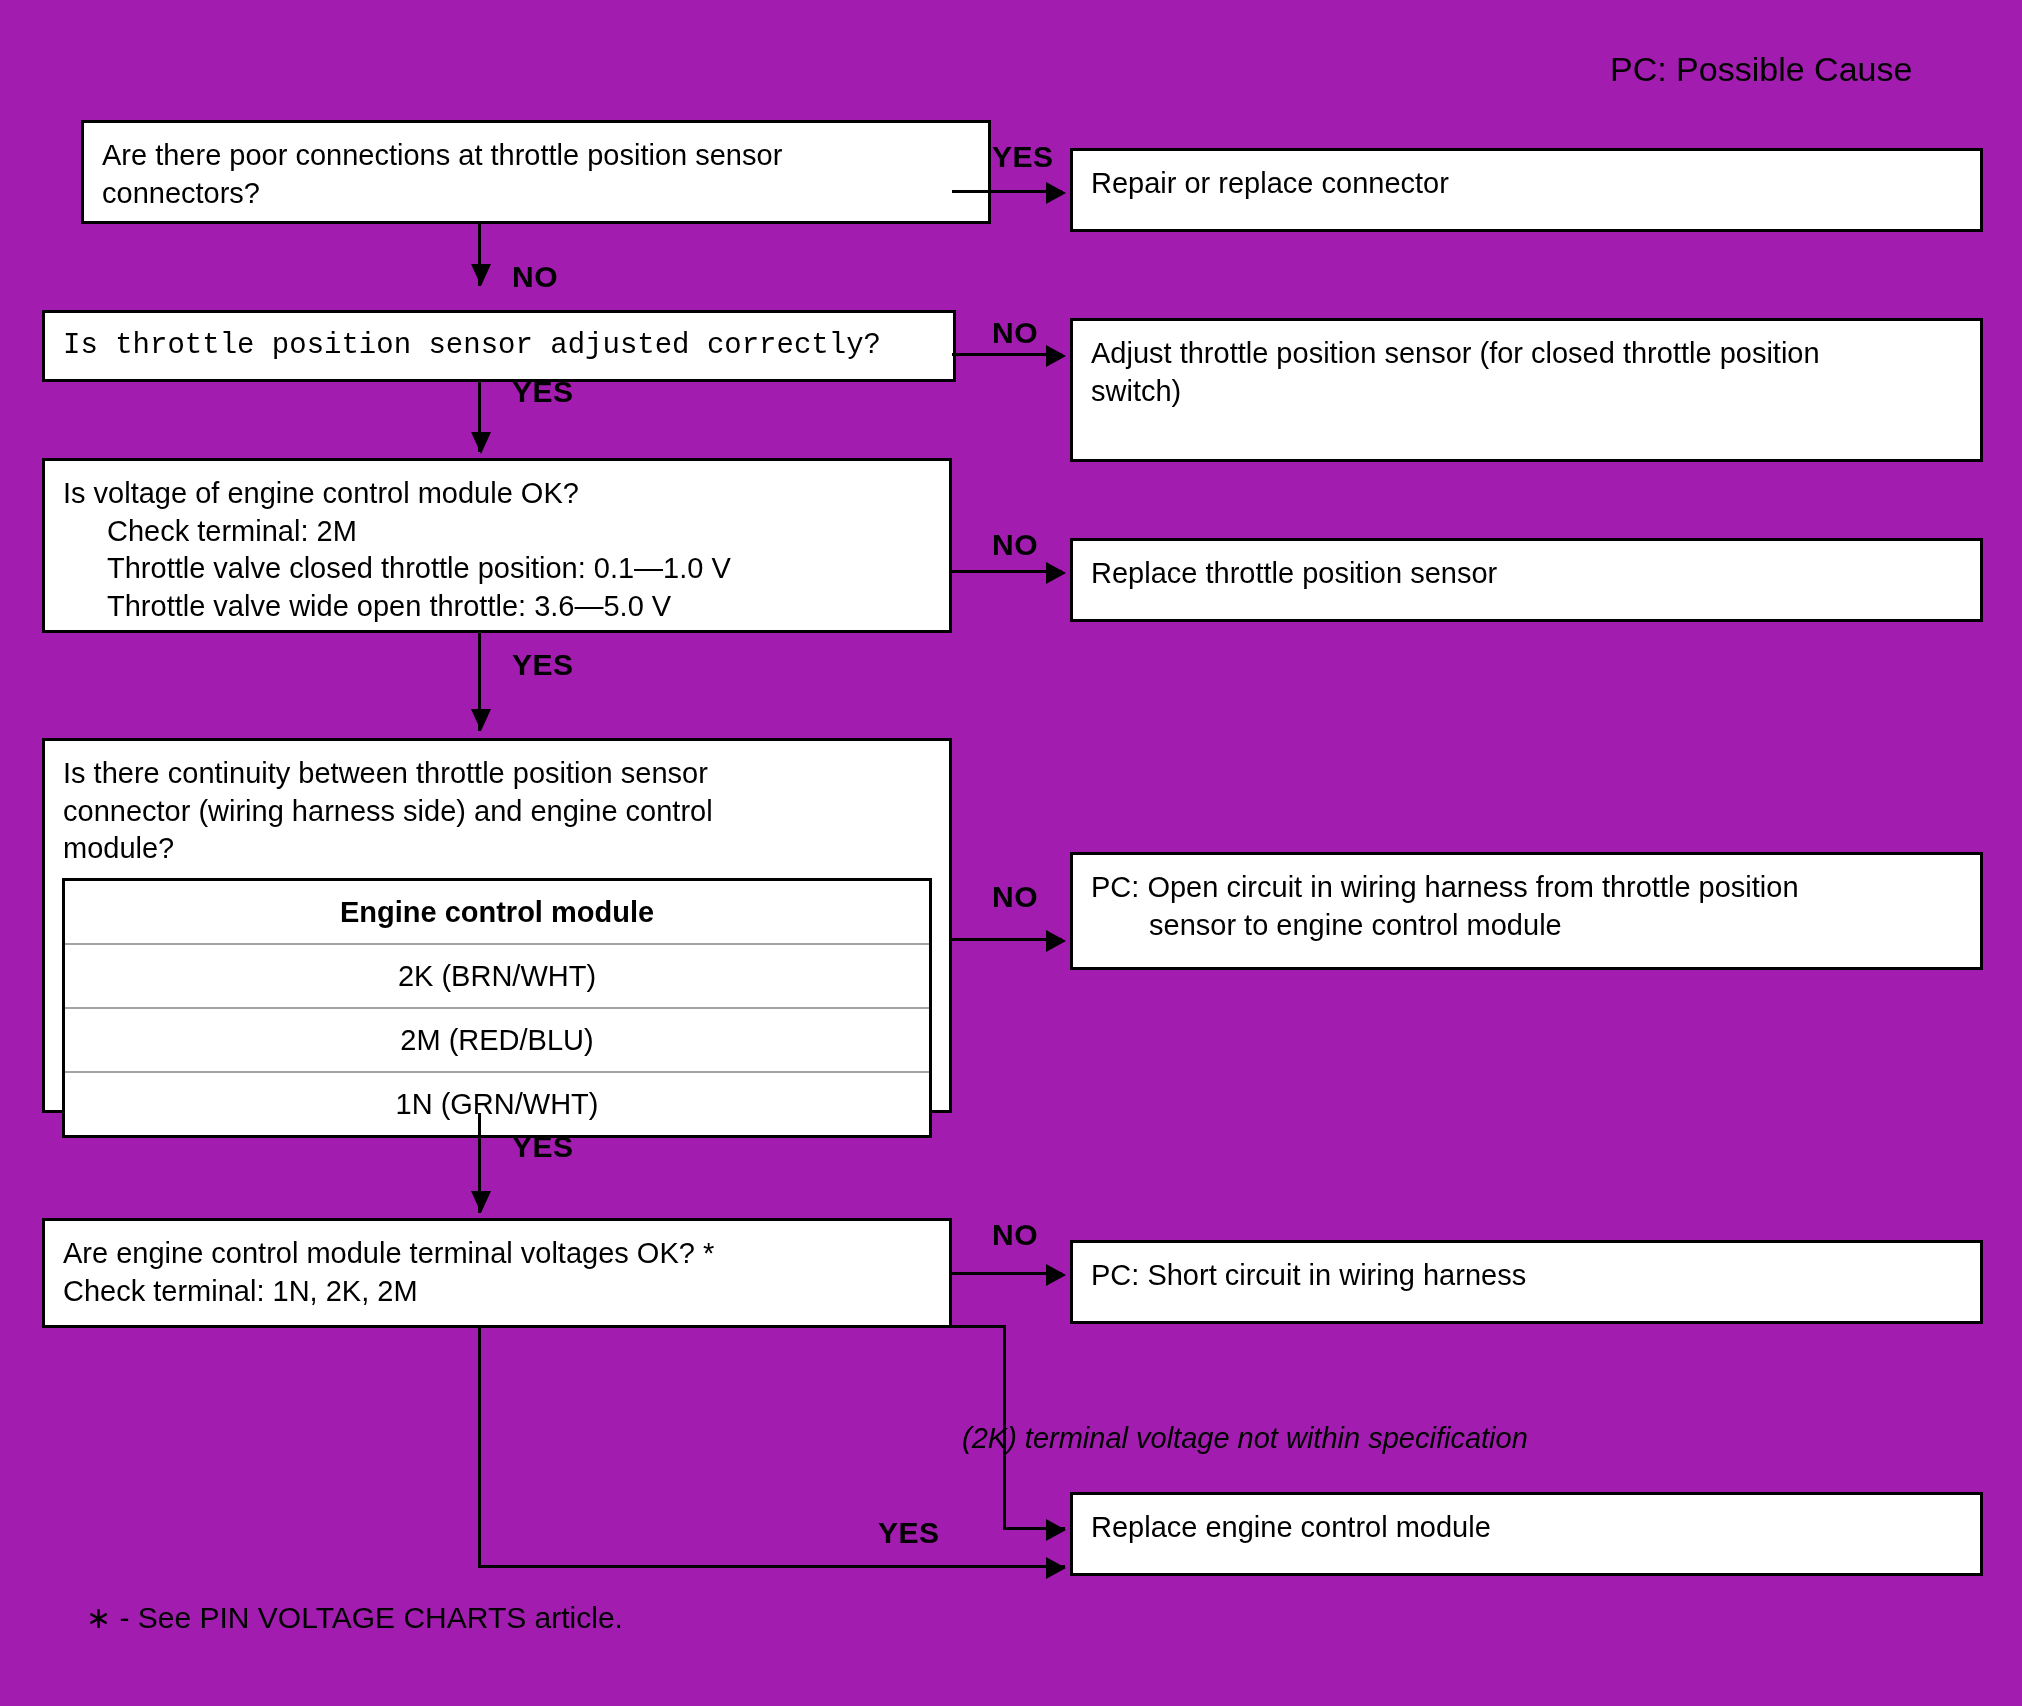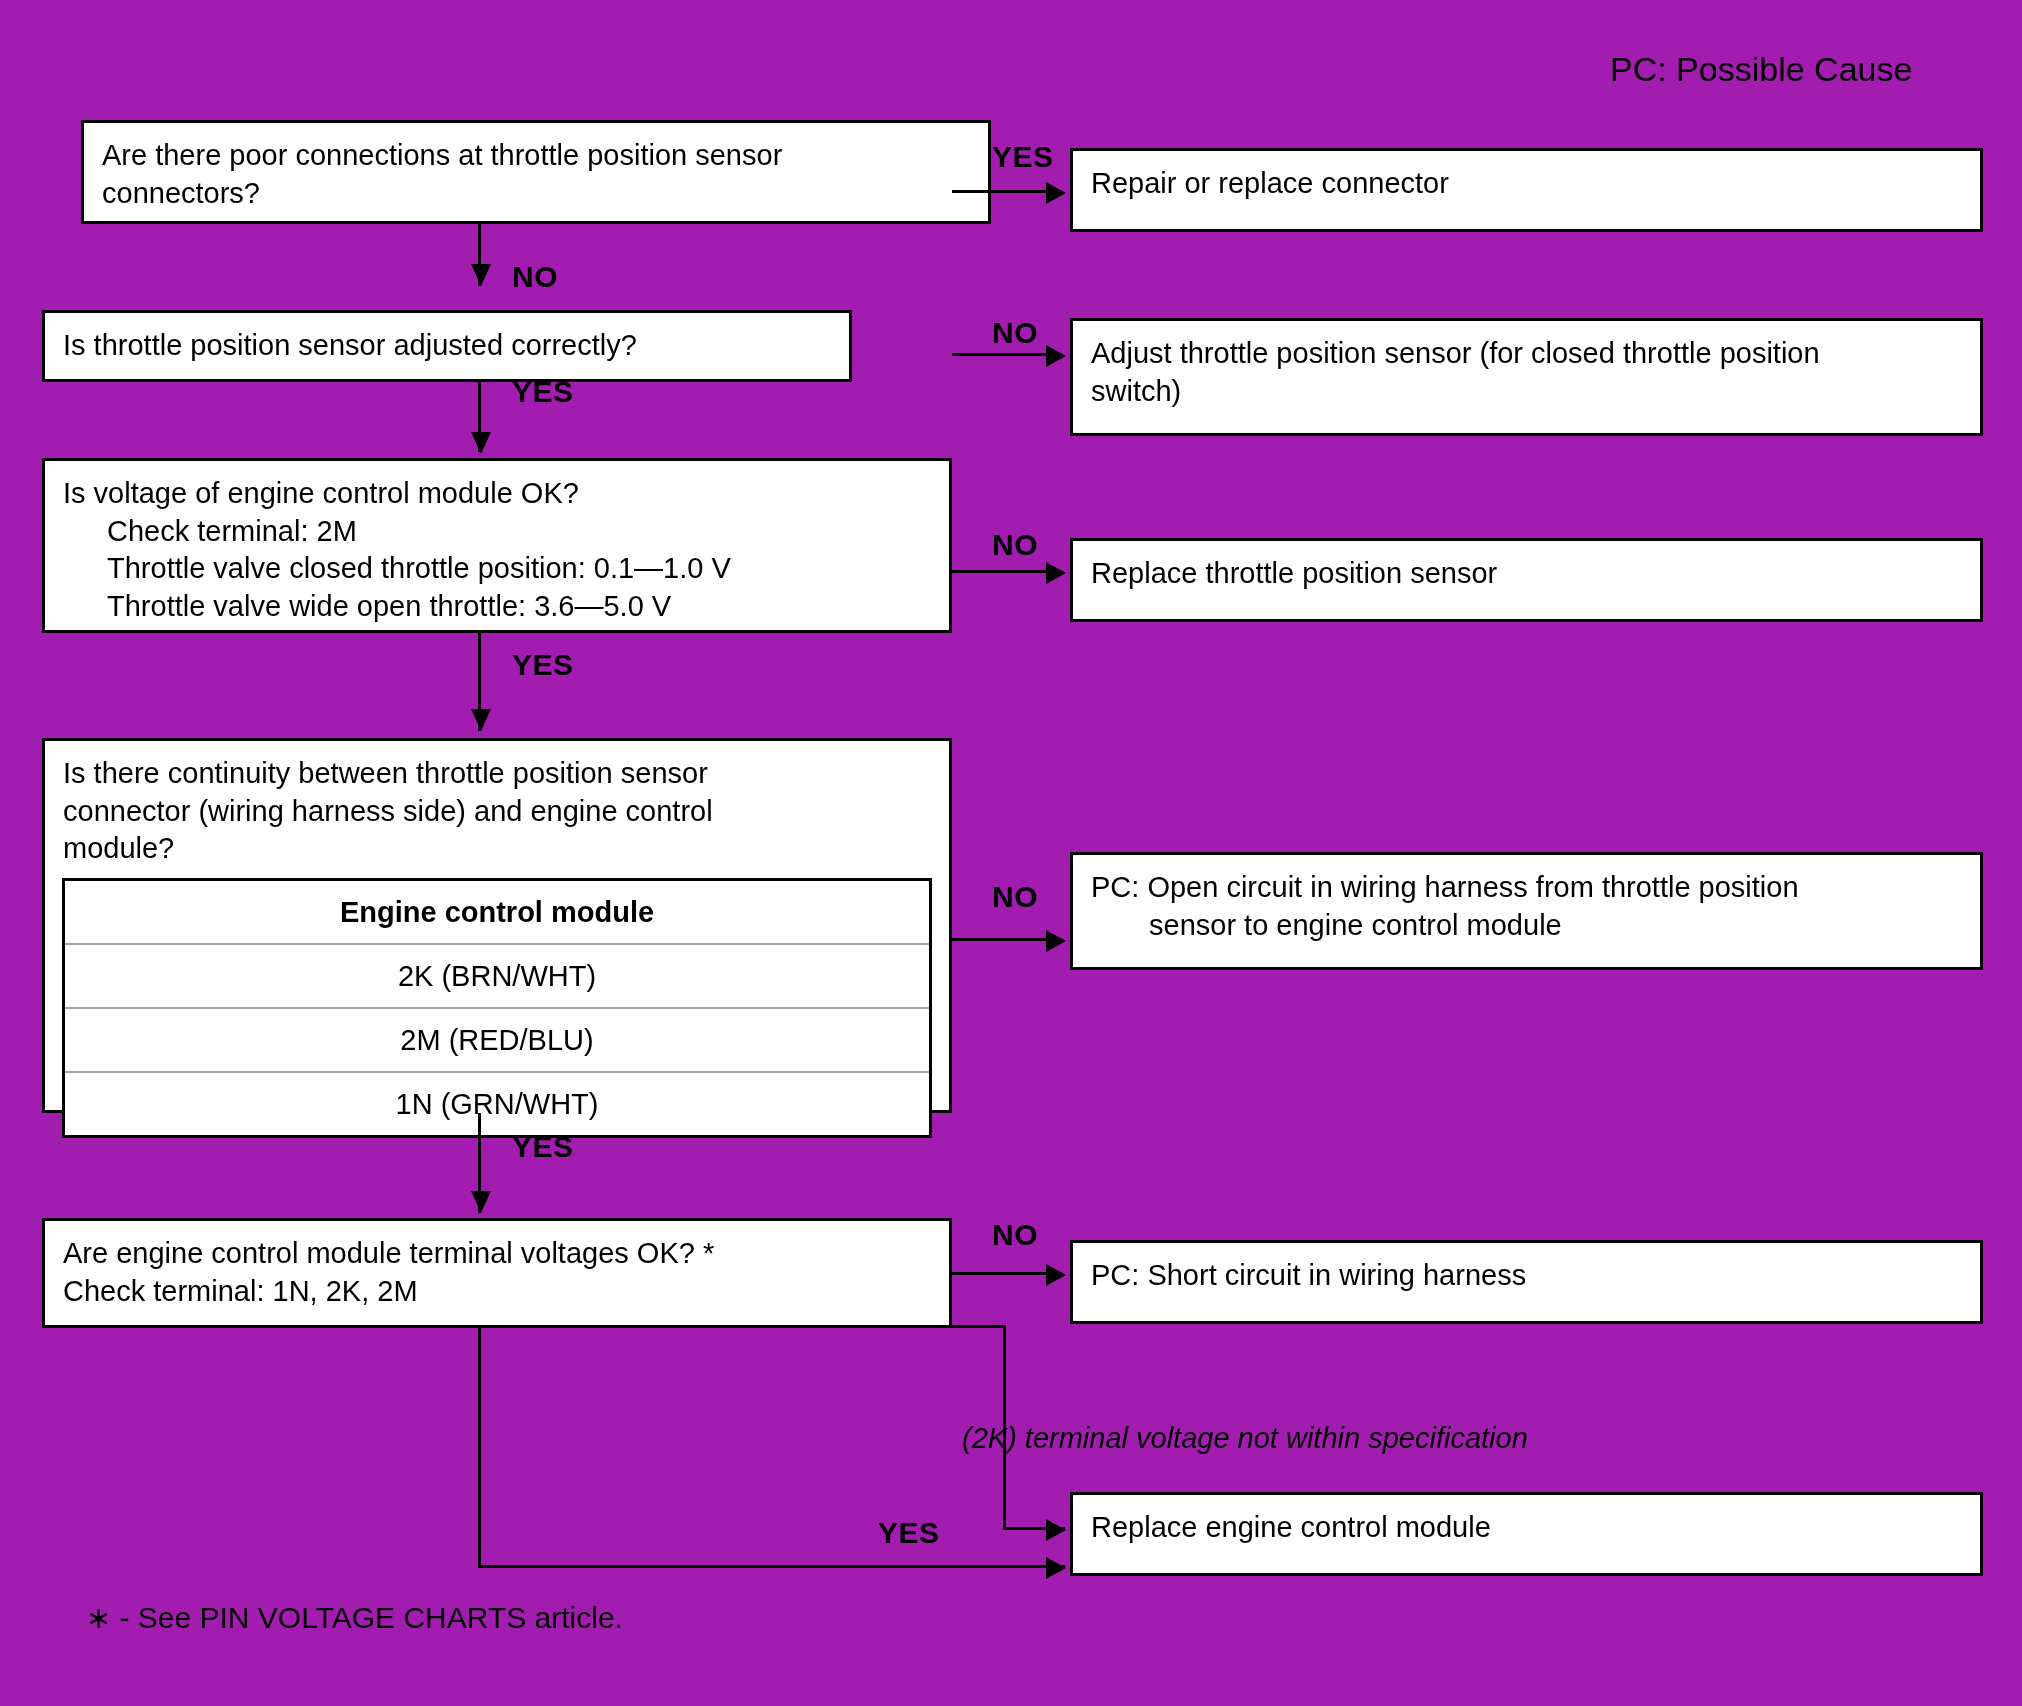--- a/index.html
+++ b/index.html
@@ -124,27 +124,27 @@
   <div class="edge-label" style="left:992px; top:140px;">YES</div>
   <div class="hline" style="left:952px; top:190px; width:110px;"></div>
   <div class="arrow-right" style="left:1046px; top:182px;"></div>
 
   <div class="box" style="left:1070px; top:148px; width:913px; height:84px;">Repair or replace connector</div>
 
   <div class="vline" style="left:478px; top:224px; height:62px;"></div>
   <div class="arrow-down" style="left:471px; top:264px;"></div>
   <div class="edge-label" style="left:512px; top:260px;">NO</div>
 
-  <div class="box" style="left:42px; top:310px; width:810px; height:72px;">Is throttle position sensor adjusted correctly?</div>
+  <div class="box" style="left:42px; top:310px; width:914px; height:72px;font-family:Liberation Mono, monospace;">Is throttle position sensor adjusted correctly?</div>
 
   <div class="edge-label" style="left:992px; top:316px;">NO</div>
   <div class="hline" style="left:952px; top:353px; width:110px;"></div>
   <div class="arrow-right" style="left:1046px; top:345px;"></div>
 
-  <div class="box" style="left:1070px; top:318px; width:913px; height:118px;">Adjust throttle position sensor (for closed throttle position
+  <div class="box" style="left:1070px; top:318px; width:913px; height:144px;">Adjust throttle position sensor (for closed throttle position
 switch)</div>
 
   <div class="vline" style="left:478px; top:382px; height:70px;"></div>
   <div class="arrow-down" style="left:471px; top:432px;"></div>
   <div class="edge-label" style="left:512px; top:375px;">YES</div>
 
   <div class="box" style="left:42px; top:458px; width:910px; height:175px; white-space:normal;">
     <div>Is voltage of engine control module OK?</div>
     <div class="ind1">Check terminal: 2M</div>
     <div class="ind1">Throttle valve closed throttle position: 0.1—1.0 V</div>

